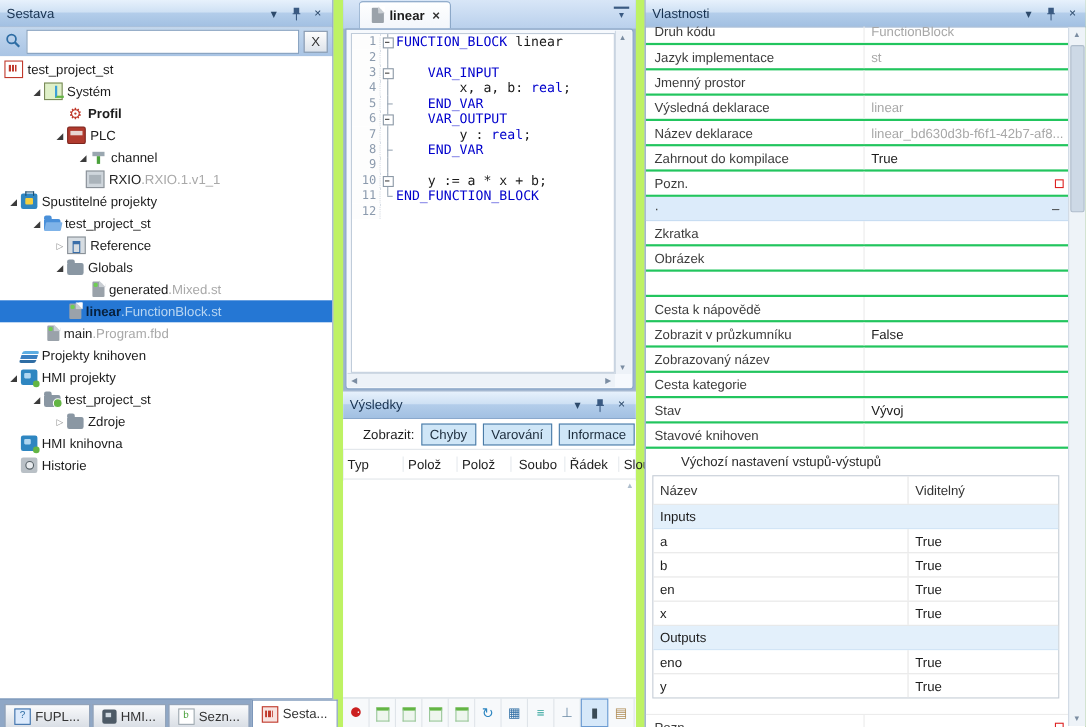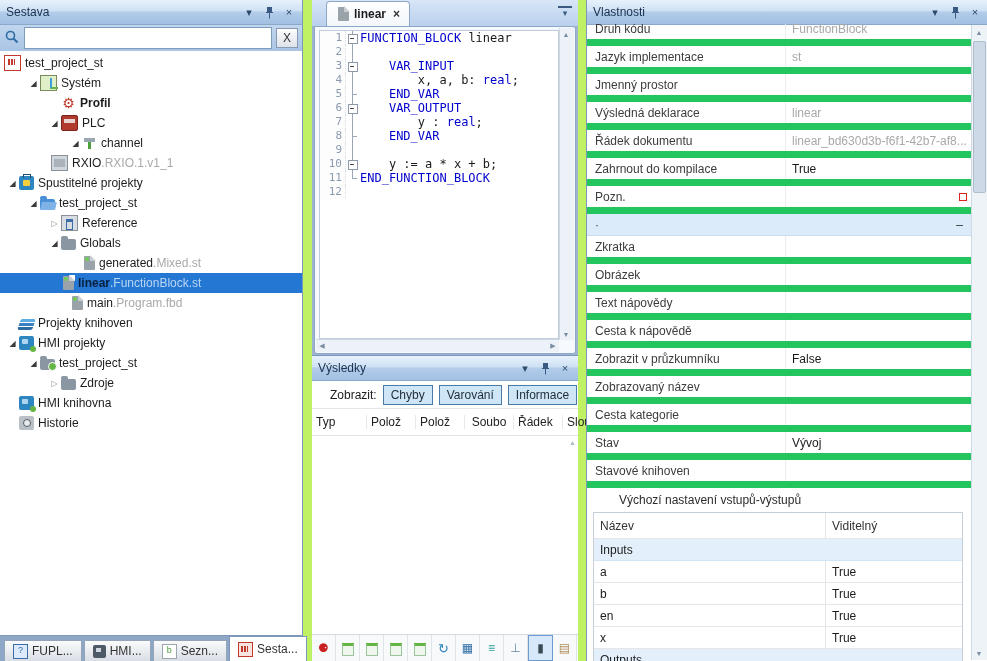--- a/index.html
+++ b/index.html
@@ -121,21 +121,21 @@
   .rt-chart{color:#2e6da4;}
   .rt-layers{color:#2aa198;font-weight:bold;}
   .rt-dock{color:#6b8aa5;}
   .rt-battery{color:#3a4a55;}
   .rt-archive{color:#b08d57;}
 
   
   .right{position:absolute;left:586px;top:0;width:401px;height:661px;background:#fff;border-left:1px solid #7d97ba;}
   .prop-scroll{position:absolute;left:0;top:24px;right:17px;bottom:0;overflow:hidden;}
   .prows{margin-top:-6px;}
-  .prow{height:21px;display:flex;align-items:center;border-bottom:7px solid #22c55e;}
+  .prow{height:21px;display:flex;align-items:center;border-bottom:2px solid #22c55e;}
   .prow .pl{width:190px;flex:none;padding-left:8px;color:#3c3c3c;border-right:1px solid #ececec;height:100%;display:flex;align-items:center;}
   .prow .pv{flex:1;padding-left:6px;color:#1a1a1a;position:relative;height:100%;display:flex;align-items:center;}
   .prow .pv.muted{color:#a8a8a8;}
   .prow .marker{position:absolute;right:4px;width:6px;height:6px;border:1px solid #d22;}
   .prow.cat{background:#dcebfa;border-bottom:1px solid #c8ddf2;color:#333;}
   .prow.cat .pl{border-right:none;}
   .prow.cat .colbtn{margin-left:auto;margin-right:8px;color:#333;}
   .psec{height:24px;display:flex;align-items:center;padding-left:10px;color:#2c2c2c;margin-left:22px;}
   .iotable{margin:0 8px 6px 6px;border:1px solid #c5cdd6;}
   .iorow{height:21px;display:flex;align-items:center;border-bottom:1px solid #e6e6e6;}
@@ -195,21 +195,21 @@
         <div class="trow" style="padding-left: 48px;">
           <span class="arrow">◢</span>
           <span class="tic i-plc"></span>
           <span class="lbl">PLC</span>
         </div>
         <div class="trow" style="padding-left: 69px;">
           <span class="arrow">◢</span>
           <span class="tic i-channel"></span>
           <span class="lbl">channel</span>
         </div>
-        <div class="trow" style="padding-left: 38px;">
+        <div class="trow" style="padding-left: 65px;">
           <span class="arrow"></span>
           <span class="tic i-device"></span>
           <span class="lbl">RXIO</span>
           <span class="sfx">.RXIO.1.v1_1</span>
         </div>
         <div class="trow" style="padding-left: 6px;">
           <span class="arrow">◢</span>
           <span class="tic i-run"></span>
           <span class="lbl">Spustitelné projekty</span>
         </div>
@@ -233,21 +233,21 @@
           <span class="tic i-doc green"></span>
           <span class="lbl">generated</span>
           <span class="sfx">.Mixed.st</span>
         </div>
         <div class="trow sel" style="padding-left: 48px;">
           <span class="arrow"></span>
           <span class="tic i-doc green"></span>
           <span class="lbl">linear</span>
           <span class="sfx">.FunctionBlock.st</span>
         </div>
-        <div class="trow" style="padding-left: 57px;">
+        <div class="trow" style="padding-left: 28px;">
           <span class="arrow"></span>
           <span class="tic i-doc green"></span>
           <span class="lbl">main</span>
           <span class="sfx">.Program.fbd</span>
         </div>
         <div class="trow" style="padding-left: 6px;">
           <span class="arrow"></span>
           <span class="tic i-lib"></span>
           <span class="lbl">Projekty knihoven</span>
         </div>
@@ -405,21 +405,21 @@
           </div>
           <div class="prow">
             <span class="pl">Jmenný prostor</span>
             <span class="pv"></span>
           </div>
           <div class="prow">
             <span class="pl">Výsledná deklarace</span>
             <span class="pv muted">linear</span>
           </div>
           <div class="prow">
-            <span class="pl">Řádek dokumentu</span>
+            <span class="pl">Název deklarace</span>
             <span class="pv muted">linear_bd630d3b-f6f1-42b7-af8...</span>
           </div>
           <div class="prow">
             <span class="pl">Zahrnout do kompilace</span>
             <span class="pv">True</span>
           </div>
           <div class="prow">
             <span class="pl">Pozn.</span>
             <span class="pv">
               <span class="marker"></span>
@@ -431,21 +431,20 @@
           </div>
           <div class="prow">
             <span class="pl">Zkratka</span>
             <span class="pv"></span>
           </div>
           <div class="prow">
             <span class="pl">Obrázek</span>
             <span class="pv"></span>
           </div>
           <div class="prow">
-            <span class="pl">Text nápovědy</span>
             <span class="pv"></span>
           </div>
           <div class="prow">
             <span class="pl">Cesta k nápovědě</span>
             <span class="pv"></span>
           </div>
           <div class="prow">
             <span class="pl">Zobrazit v průzkumníku</span>
             <span class="pv">False</span>
           </div>

